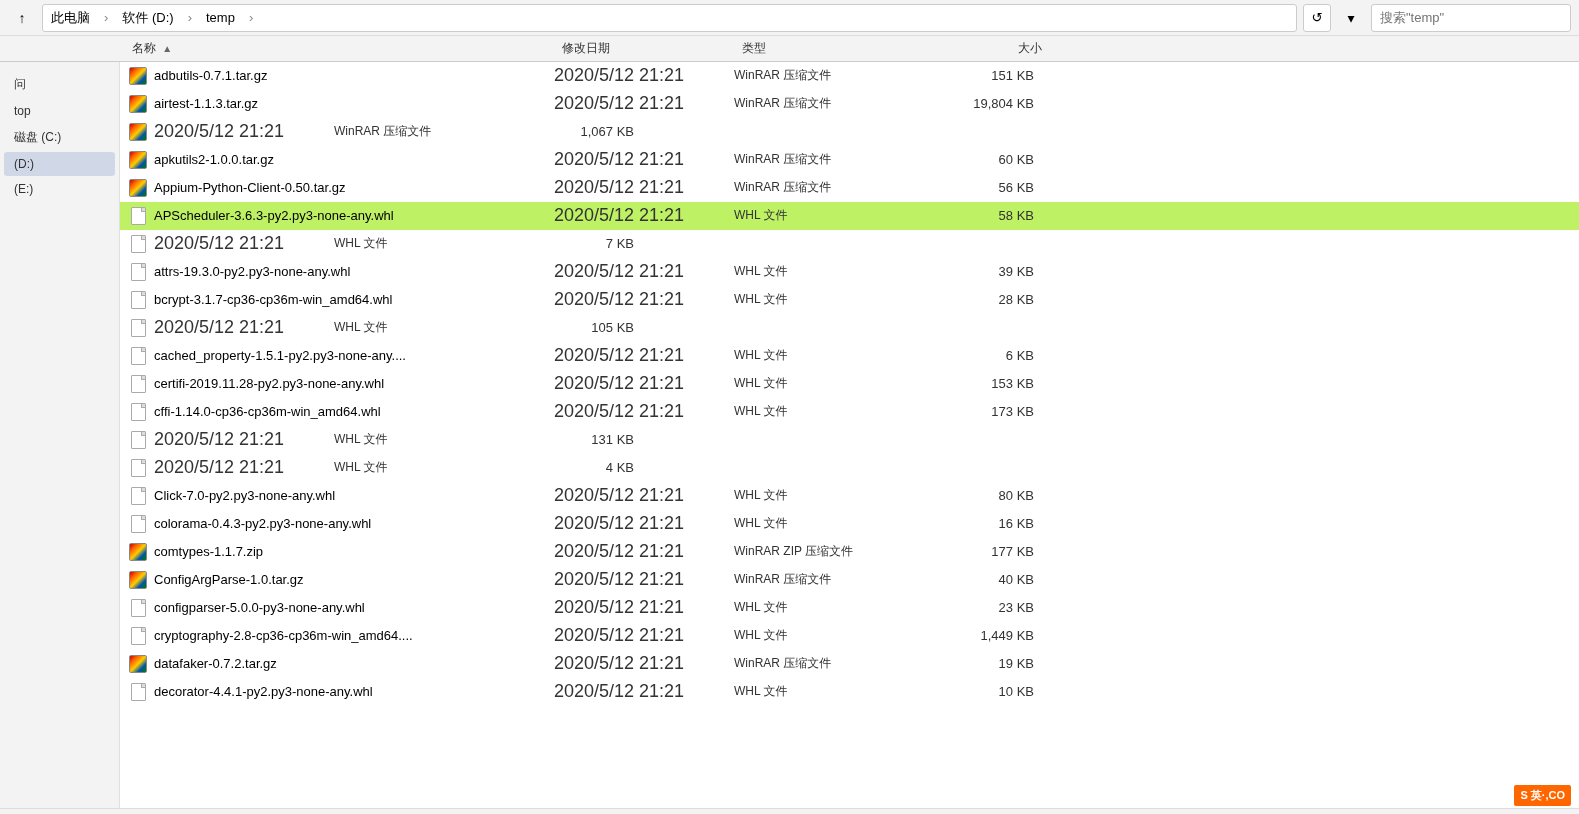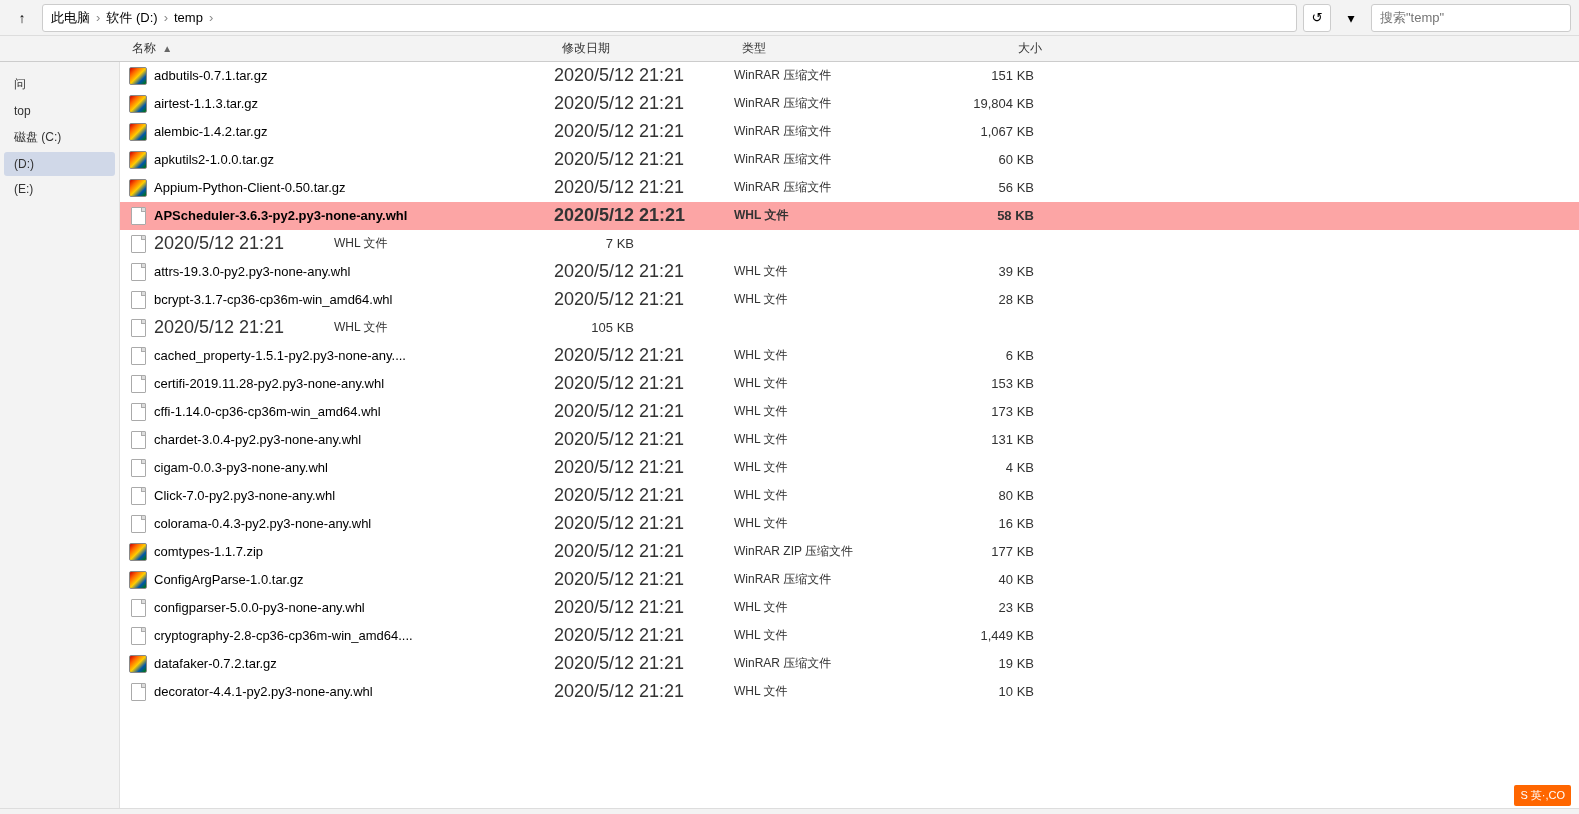--- a/index.html
+++ b/index.html
@@ -38,21 +38,21 @@
     }
     .address-bar {
       flex: 1;
       display: flex;
       align-items: center;
       background: #fff;
       border: 1px solid #ccc;
       border-radius: 3px;
       padding: 3px 8px;
       height: 28px;
-      gap: 4px;
+      gap: 12px;
       font-size: 13px;
     }
     .address-sep { color: #888; margin: 0 2px; }
     .search-box {
       width: 200px;
       border: 1px solid #ccc;
       border-radius: 3px;
       padding: 3px 8px;
       height: 28px;
       font-size: 13px;
@@ -116,21 +116,21 @@
       overflow-y: auto;
     }
     .file-row {
       display: flex;
       align-items: center;
       padding: 3px 8px;
       border-bottom: 1px solid transparent;
       cursor: default;
       height: 28px;
     }
-    .file-row.selected { background: #fca5a5; font-weight: bold; }
+    .file-row.selected { background: #bef264; }
     .file-icon {
       width: 20px; height: 20px;
       margin-right: 6px;
       flex-shrink: 0;
       display: flex; align-items: center; justify-content: center;
       font-size: 14px;
     }
     .file-name {
       width: 400px;
       font-size: 13px;
@@ -155,21 +155,21 @@
     }
 
     
     .watermark {
       position: fixed;
       bottom: 8px;
       right: 8px;
       background: #ff6600;
       color: #fff;
       font-size: 11px;
-      font-weight: normal;
+      font-weight: bold;
       padding: 3px 6px;
       border-radius: 2px;
       z-index: 999;
     }
 
     .sort-arrow {
       font-size: 10px;
       color: #666;
       margin-left: 3px;
     }
@@ -233,21 +233,20 @@
           </div>
           <div class="file-name">airtest-1.1.3.tar.gz</div>
           <div class="file-date">2020/5/12 21:21</div>
           <div class="file-type">WinRAR 压缩文件</div>
           <div class="file-size">19,804 KB</div>
         </div>
         <div class="file-row">
           <div class="file-icon">
             <span style="display:inline-block;width:18px;height:18px;background:linear-gradient(135deg,#cc0000 0%,#ff6600 25%,#ffcc00 50%,#0055aa 75%,#007700 100%);border-radius:2px;border:1px solid #888;"></span>
           </div>
-          <div class="file-name">alembic-1.4.2.tar.gz</div>
           <div class="file-date">2020/5/12 21:21</div>
           <div class="file-type">WinRAR 压缩文件</div>
           <div class="file-size">1,067 KB</div>
         </div>
         <div class="file-row">
           <div class="file-icon">
             <span style="display:inline-block;width:18px;height:18px;background:linear-gradient(135deg,#cc0000 0%,#ff6600 25%,#ffcc00 50%,#0055aa 75%,#007700 100%);border-radius:2px;border:1px solid #888;"></span>
           </div>
           <div class="file-name">apkutils2-1.0.0.tar.gz</div>
           <div class="file-date">2020/5/12 21:21</div>
@@ -348,32 +347,30 @@
           <div class="file-date">2020/5/12 21:21</div>
           <div class="file-type">WHL 文件</div>
           <div class="file-size">173 KB</div>
         </div>
         <div class="file-row">
           <div class="file-icon">
             <span style="display:inline-block;width:15px;height:18px;background:#fff;border:1px solid #aaa;border-radius:1px;position:relative;">
               <span style="position:absolute;top:0;right:0;width:4px;height:4px;background:#ddd;border-left:1px solid #aaa;border-bottom:1px solid #aaa;"></span>
             </span>
           </div>
-          <div class="file-name">chardet-3.0.4-py2.py3-none-any.whl</div>
           <div class="file-date">2020/5/12 21:21</div>
           <div class="file-type">WHL 文件</div>
           <div class="file-size">131 KB</div>
         </div>
         <div class="file-row">
           <div class="file-icon">
             <span style="display:inline-block;width:15px;height:18px;background:#fff;border:1px solid #aaa;border-radius:1px;position:relative;">
               <span style="position:absolute;top:0;right:0;width:4px;height:4px;background:#ddd;border-left:1px solid #aaa;border-bottom:1px solid #aaa;"></span>
             </span>
           </div>
-          <div class="file-name">cigam-0.0.3-py3-none-any.whl</div>
           <div class="file-date">2020/5/12 21:21</div>
           <div class="file-type">WHL 文件</div>
           <div class="file-size">4 KB</div>
         </div>
         <div class="file-row">
           <div class="file-icon">
             <span style="display:inline-block;width:15px;height:18px;background:#fff;border:1px solid #aaa;border-radius:1px;position:relative;">
               <span style="position:absolute;top:0;right:0;width:4px;height:4px;background:#ddd;border-left:1px solid #aaa;border-bottom:1px solid #aaa;"></span>
             </span>
           </div>

